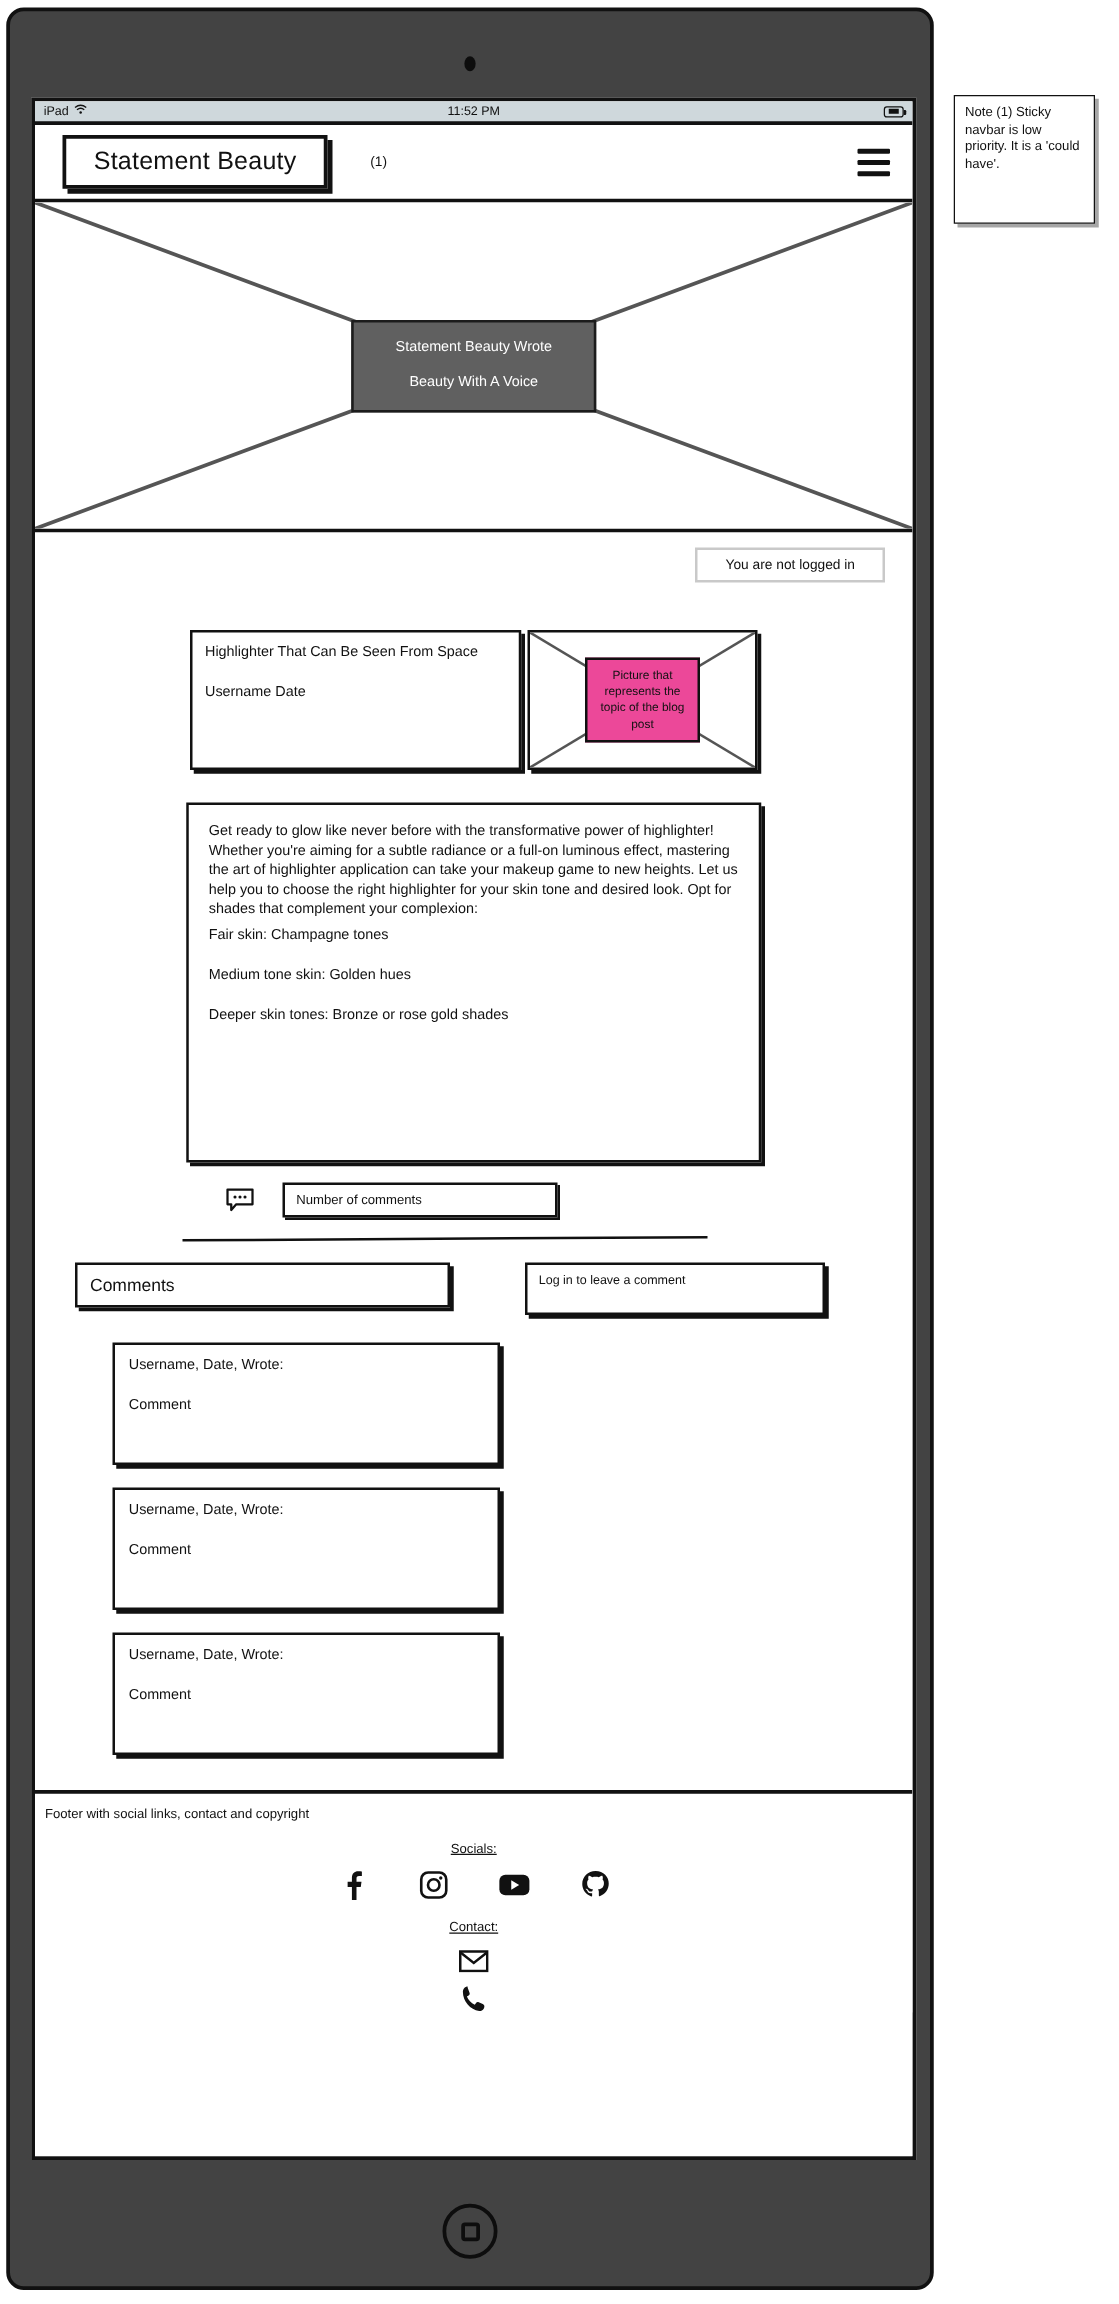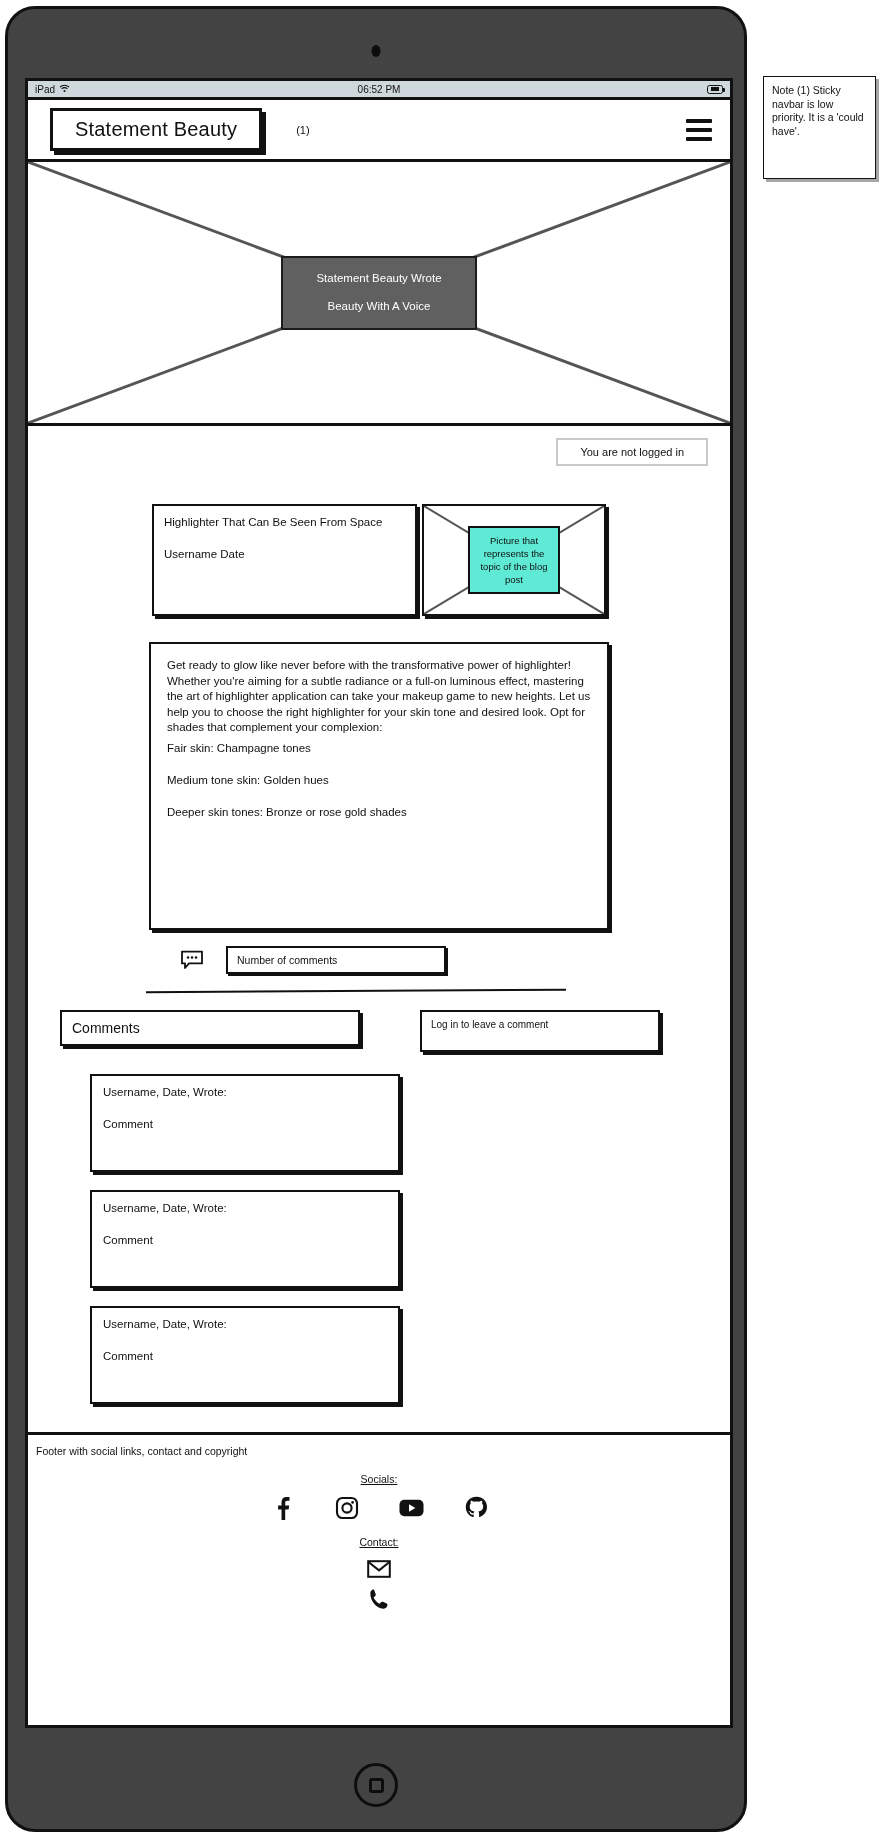--- a/index.html
+++ b/index.html
@@ -10,21 +10,21 @@
   }
   body { width: 895px; height: 1843px; position: relative; overflow: hidden; }
 
   
   #device-frame {
     position: absolute;
     left: 5px; top: 6px;
     width: 742px; height: 1826px;
     background: #434343;
     border: 3px solid #111;
-    border-radius: 30px;
+    border-radius: 14px;
   }
   #camera-dot {
     position: absolute;
     left: 50%; top: 36px;
     transform: translateX(-50%);
     width: 9px; height: 12px;
     background: #0d0d0d;
     border-radius: 50%;
   }
   #home-button {
@@ -194,21 +194,21 @@
     background: #fff;
     margin-left: 5px;
   }
   #post-image-box svg { position: absolute; inset: 0; width: 100%; height: 100%; }
   #post-image-caption {
     position: absolute;
     left: 50%; top: 50%;
     transform: translate(-50%, -50%);
     width: 92px;
     border: 2.5px solid #111;
-    background: #5eead4;
+    background: #ec4899;
     font-size: 9.5px;
     line-height: 13px;
     text-align: center;
     padding: 6px 3px;
     color: #111;
   }
 
   
   #post-body-box {
     width: 460px;
@@ -379,21 +379,21 @@
       <div id="status-left">
         <span>iPad</span>
         <span>
           <svg width="11" height="9" viewBox="0 0 11 9">
             <path d="M1 3 Q5.5 -0.5 10 3" stroke="#111" stroke-width="1.1" fill="none"></path>
             <path d="M2.6 4.8 Q5.5 2.4 8.4 4.8" stroke="#111" stroke-width="1.1" fill="none"></path>
             <circle cx="5.5" cy="7" r="1" fill="#111"></circle>
           </svg>
         </span>
       </div>
-      <div id="status-time">06:52 PM</div>
+      <div id="status-time">11:52 PM</div>
       <div id="status-right">
         <span class="battery">
             <span class="fill"></span>
           </span>
       </div>
     </div>
 
     <div id="navbar">
       <div id="site-logo">Statement Beauty</div>
       <div id="nav-note-ref">(1)</div>

